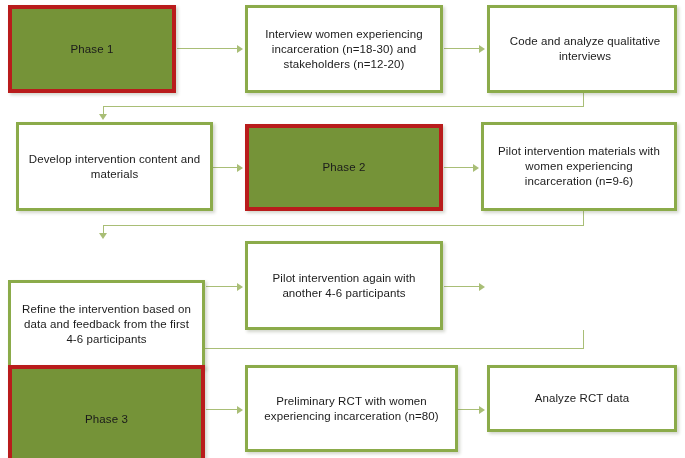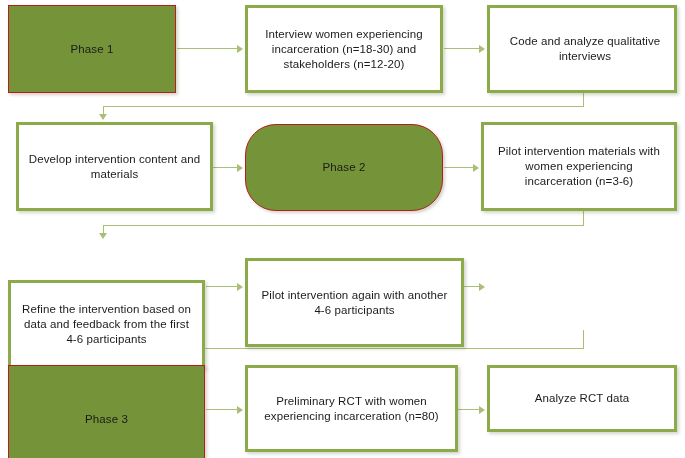--- a/index.html
+++ b/index.html
@@ -39,21 +39,21 @@
   .node .label {
     display: block;
     white-space: pre-line;
   }
   .node.white {
     background: #ffffff;
     border: 3px solid #8BAB4A;
   }
   .node.green {
     background: #759338;
-    border: 1px solid #b91c1c;
+    border: 4px solid #b91c1c;
   }
 
   
   .hline, .vline {
     position: absolute;
     background: #A9BE76;
     z-index: 1;
   }
   .hline { height: 1px; }
   .vline { width: 1px; }
@@ -98,42 +98,42 @@
   <div class="arrow-right" style="left:479px; top:45px;"></div>
 
   <div class="vline" style="left:583px; top:93px; width:1px; height:14px;"></div>
   <div class="hline" style="left:103px; top:106px; width:481px;"></div>
   <div class="vline" style="left:103px; top:106px; width:1px; height:11px;"></div>
   <div class="arrow-down" style="left:99px; top:114px;"></div>
 
   <div class="node white" style="left:8px;  top:122px; width:197px; height:89px;margin-left:8px;">
     <span class="label">Develop intervention content and materials</span>
   </div>
-  <div class="node green" style="left:245px; top:124px; width:198px; height:87px;border-radius:31px;">
+  <div class="node green" style="left:245px; top:124px; width:198px; height:87px;">
     <span class="label">Phase 2</span>
   </div>
   <div class="node white" style="left:481px; top:122px; width:196px; height:89px;">
-    <span class="label">Pilot intervention materials with women experiencing incarceration (n=3-6)</span>
+    <span class="label">Pilot intervention materials with women experiencing incarceration (n=9-6)</span>
   </div>
 
   <div class="hline" style="left:206px; top:167px; width:33px;"></div>
   <div class="arrow-right" style="left:237px; top:164px;"></div>
 
   <div class="hline" style="left:444px; top:167px; width:31px;"></div>
   <div class="arrow-right" style="left:473px; top:164px;"></div>
 
   <div class="vline" style="left:583px; top:211px; width:1px; height:15px;"></div>
   <div class="hline" style="left:103px; top:225px; width:481px;"></div>
   <div class="vline" style="left:103px; top:225px; width:1px; height:11px;"></div>
   <div class="arrow-down" style="left:99px; top:233px;"></div>
 
   <div class="node white" style="left:8px;  top:241px; width:197px; height:89px;margin-top:39px;">
     <span class="label">Refine the intervention based on data and feedback from the first 4-6 participants</span>
   </div>
-  <div class="node white" style="left:245px; top:258px; width:219px; height:89px;">
+  <div class="node white" style="left:245px; top:241px; width:198px; height:89px;">
     <span class="label">Pilot intervention again with another 4-6 participants</span>
   </div>
 
   <div class="hline" style="left:206px; top:286px; width:33px;"></div>
   <div class="arrow-right" style="left:237px; top:283px;"></div>
 
   <div class="hline" style="left:444px; top:286px; width:37px;"></div>
   <div class="arrow-right" style="left:479px; top:283px;"></div>
 
   <div class="vline" style="left:583px; top:330px; width:1px; height:19px;"></div>

